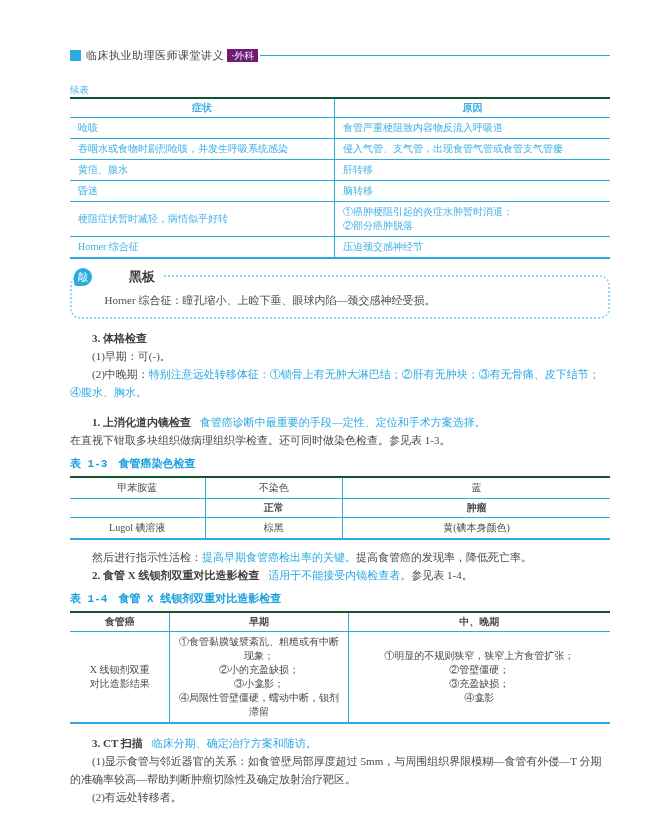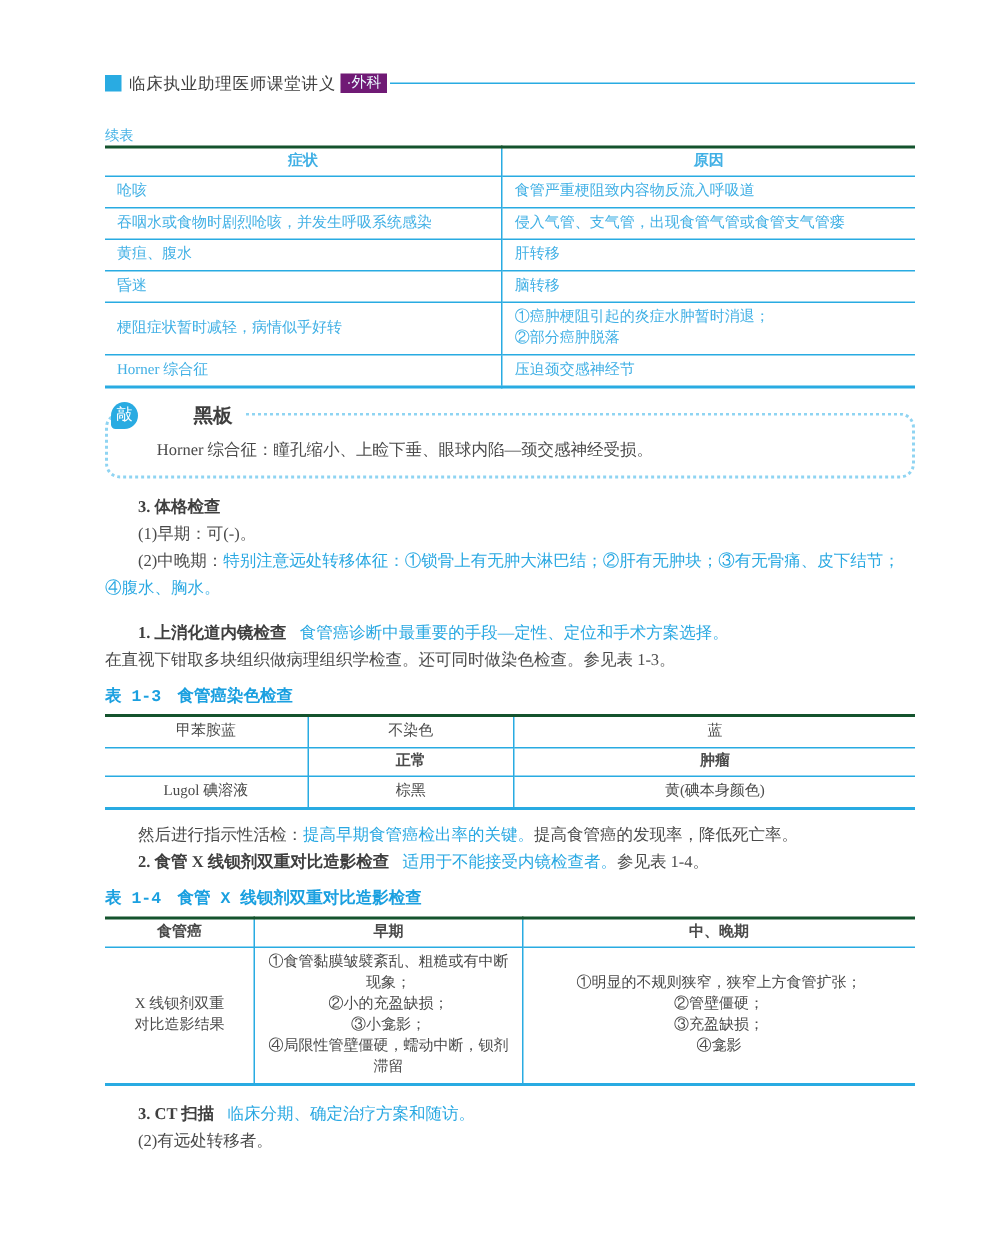--- a/index.html
+++ b/index.html
@@ -251,16 +251,17 @@
 ②管壁僵硬；
 ③充盈缺损；
 ④龛影</td>
       </tr>
     </tbody>
       </table>
 
     <div class="para mt10">
       <span class="lead">3. CT 扫描</span><span class="em-blue">临床分期、确定治疗方案和随访。</span>
     </div>
+    <div class="para">(1)显示食管与邻近器官的关系：如食管壁局部厚度超过 5mm，与周围组织界限模糊—食管有外侵—T 分期的准确率较高—帮助判断肿瘤切除性及确定放射治疗靶区。</div>
     <div class="para">(2)有远处转移者。</div>
 
   </div>
 </div>
 
 </body></html>

